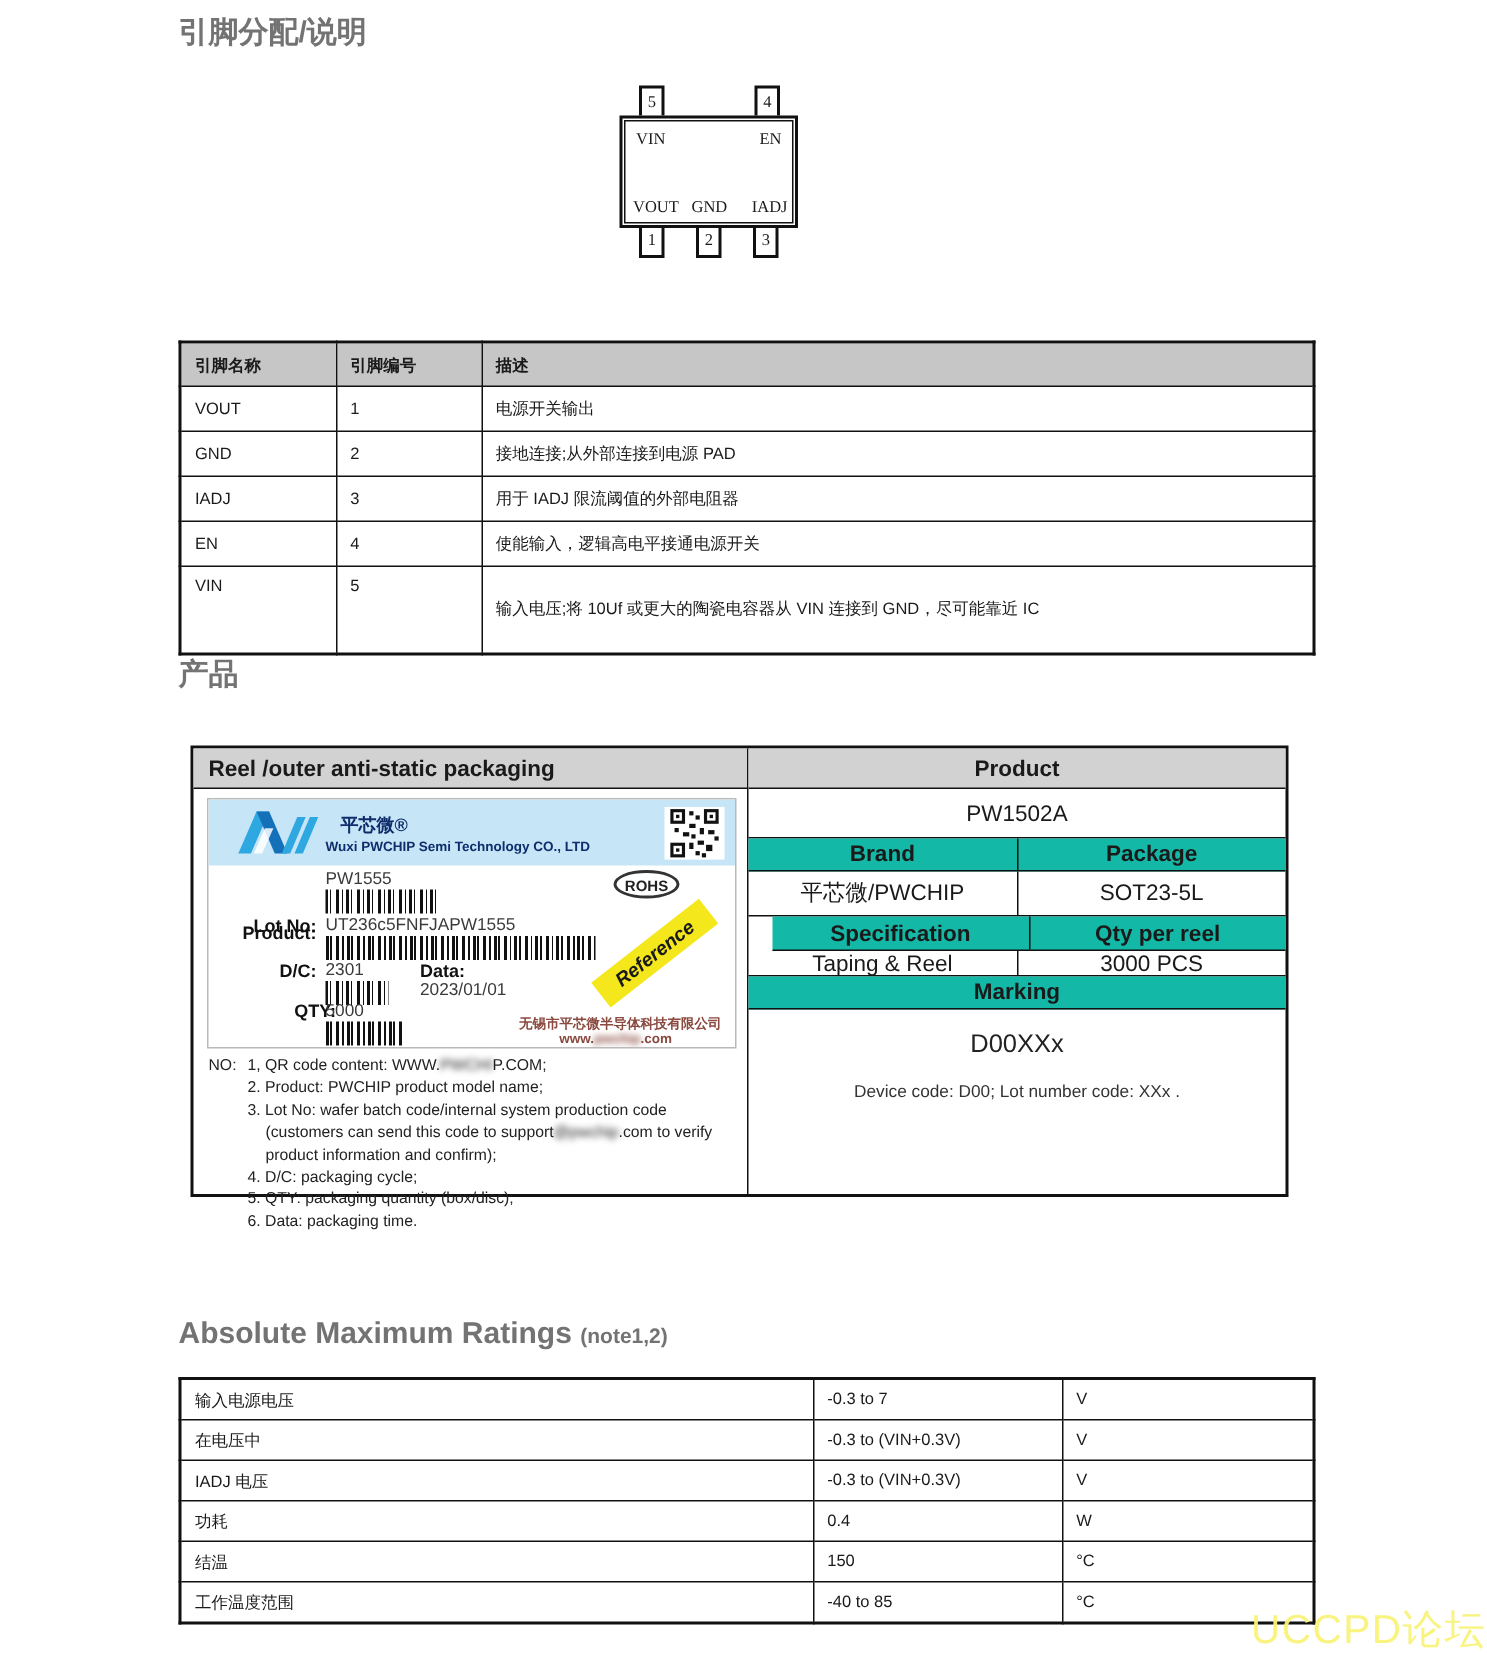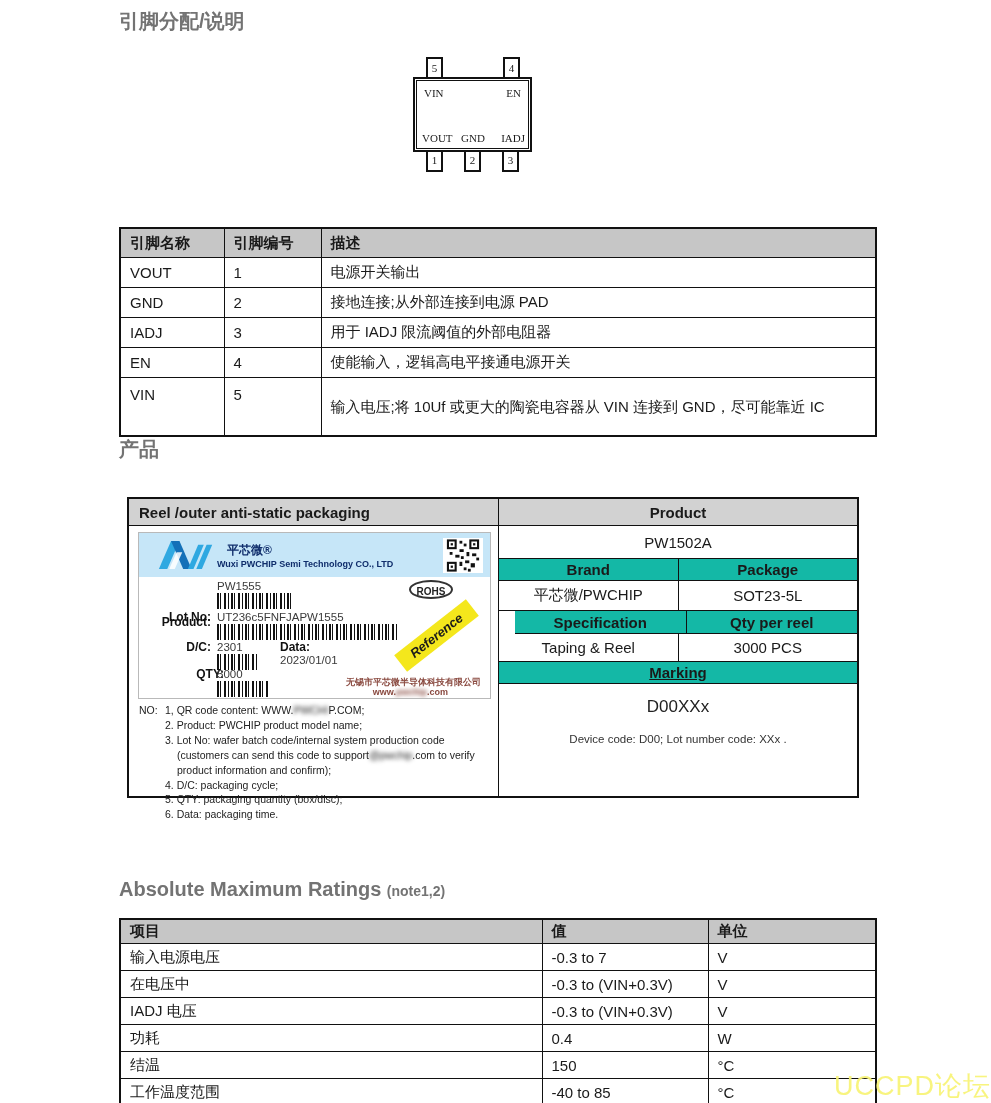--- a/index.html
+++ b/index.html
@@ -15,21 +15,21 @@
        font-family:"Liberation Serif","DejaVu Serif",serif;}
   .pkg-body{position:absolute;left:0;top:20px;width:119px;height:75px;border:2px solid #111;
             background:#fff;box-sizing:border-box;z-index:2;}
   .pkg-body-inner{position:absolute;left:1px;top:1px;right:1px;bottom:1px;border:1px solid #111;}
   .pkg-pin{position:absolute;width:17px;height:23px;border:2px solid #111;background:#fff;
            box-sizing:border-box;text-align:center;font-size:11px;line-height:19px;z-index:1;}
   .pkg-pin.top{top:0;} .pkg-pin.bot{top:92px;}
   .pkg-lbl{position:absolute;font-size:11px;z-index:3;}
 
   
-  table.dtab{border-collapse:collapse;table-layout:fixed;font-size:15px;border-radius:22px;}
+  table.dtab{border-collapse:collapse;table-layout:fixed;font-size:11px;border-radius:22px;}
   table.dtab th,table.dtab td{border:1px solid #111;padding:0 0 0 9px;text-align:left;
       font-weight:normal;overflow:hidden;}
   table.dtab th{background:#C6C6C6;font-weight:bold;}
   .pin-table{position:absolute;left:119px;top:227px;width:758px;border:2px solid #111;}
   .pin-table th{height:28px;}
   .pin-table td{height:29px;}
   .pin-table tr.tall td{height:52px;line-height:1.6;}
   .ratings-table{position:absolute;left:119px;top:918px;width:758px;border:2px solid #111;}
   .ratings-table th{height:23px;}
   .ratings-table td{height:26px;}
@@ -253,49 +253,44 @@
         <div class="half">Package</div>
       </div>
       <div class="pt-row" style="height:30px;">
         <div class="half">平芯微/PWCHIP</div>
         <div class="half">SOT23-5L</div>
       </div>
       <div class="pt-row gray" style="height:23px;margin-left:16px;">
         <div class="half">Specification</div>
         <div class="half">Qty per reel</div>
       </div>
-      <div class="pt-row" style="height:28px;">
+      <div class="pt-row" style="height:17px;">
         <div class="half">Taping &amp; Reel</div>
         <div class="half">3000 PCS</div>
       </div>
-      <div class="pt-row gray" style="height:22px;text-decoration:underline;">Marking</div>
+      <div class="pt-row gray" style="height:22px;">Marking</div>
       <div class="pt-marking-cell">
         <div class="mk-code">D00XXx</div>
         <div class="mk-desc">Device code: D00;  Lot number code: XXx .</div>
       </div>
     </div>
   </div>
 
   <div class="sec-title" style="top:878px;">
     <span>Absolute Maximum Ratings</span>
     <span class="note">(note1,2)</span>
   </div>
 
   <table class="dtab ratings-table">
     <colgroup>
         <col style="width:422px">
         <col style="width:166px">
         <col>
       </colgroup>
     <tbody>
-        <tr>
-      <th>项目</th>
-      <th>值</th>
-      <th>单位</th>
-    </tr>
     <tr>
       <td>输入电源电压</td>
       <td>-0.3 to 7</td>
       <td>V</td>
     </tr>
     <tr>
       <td>在电压中</td>
       <td>-0.3 to (VIN+0.3V)</td>
       <td>V</td>
     </tr>

